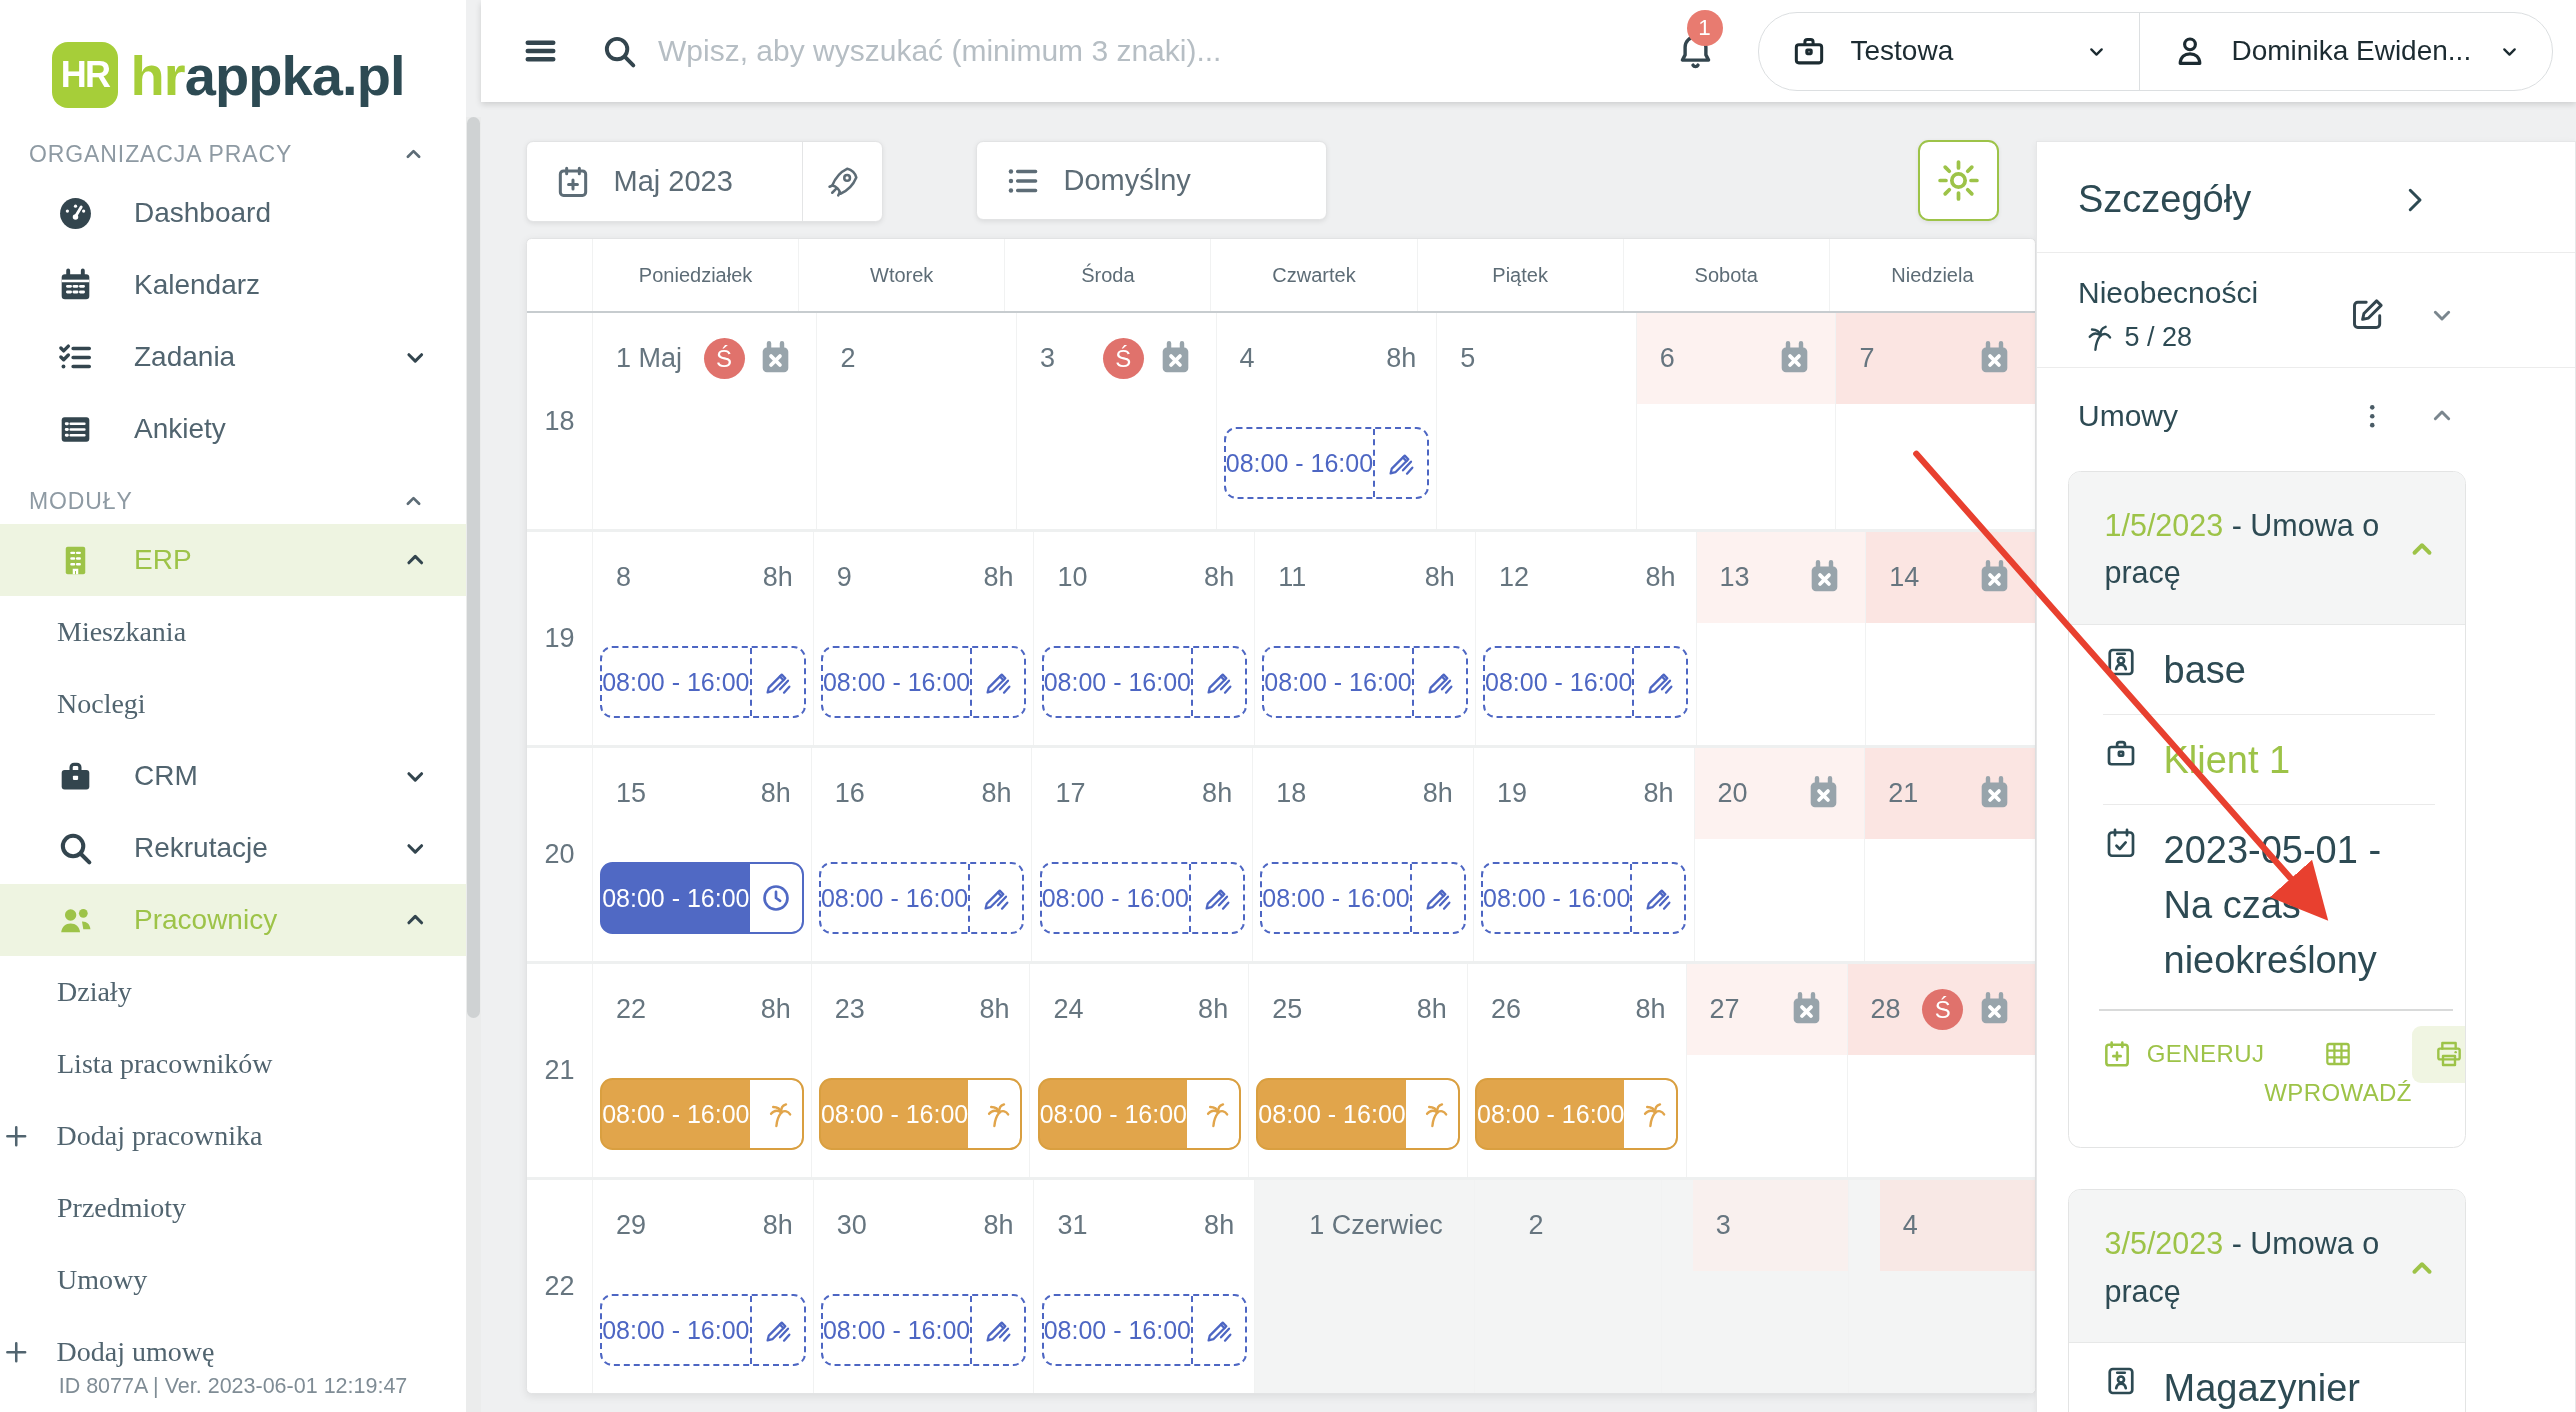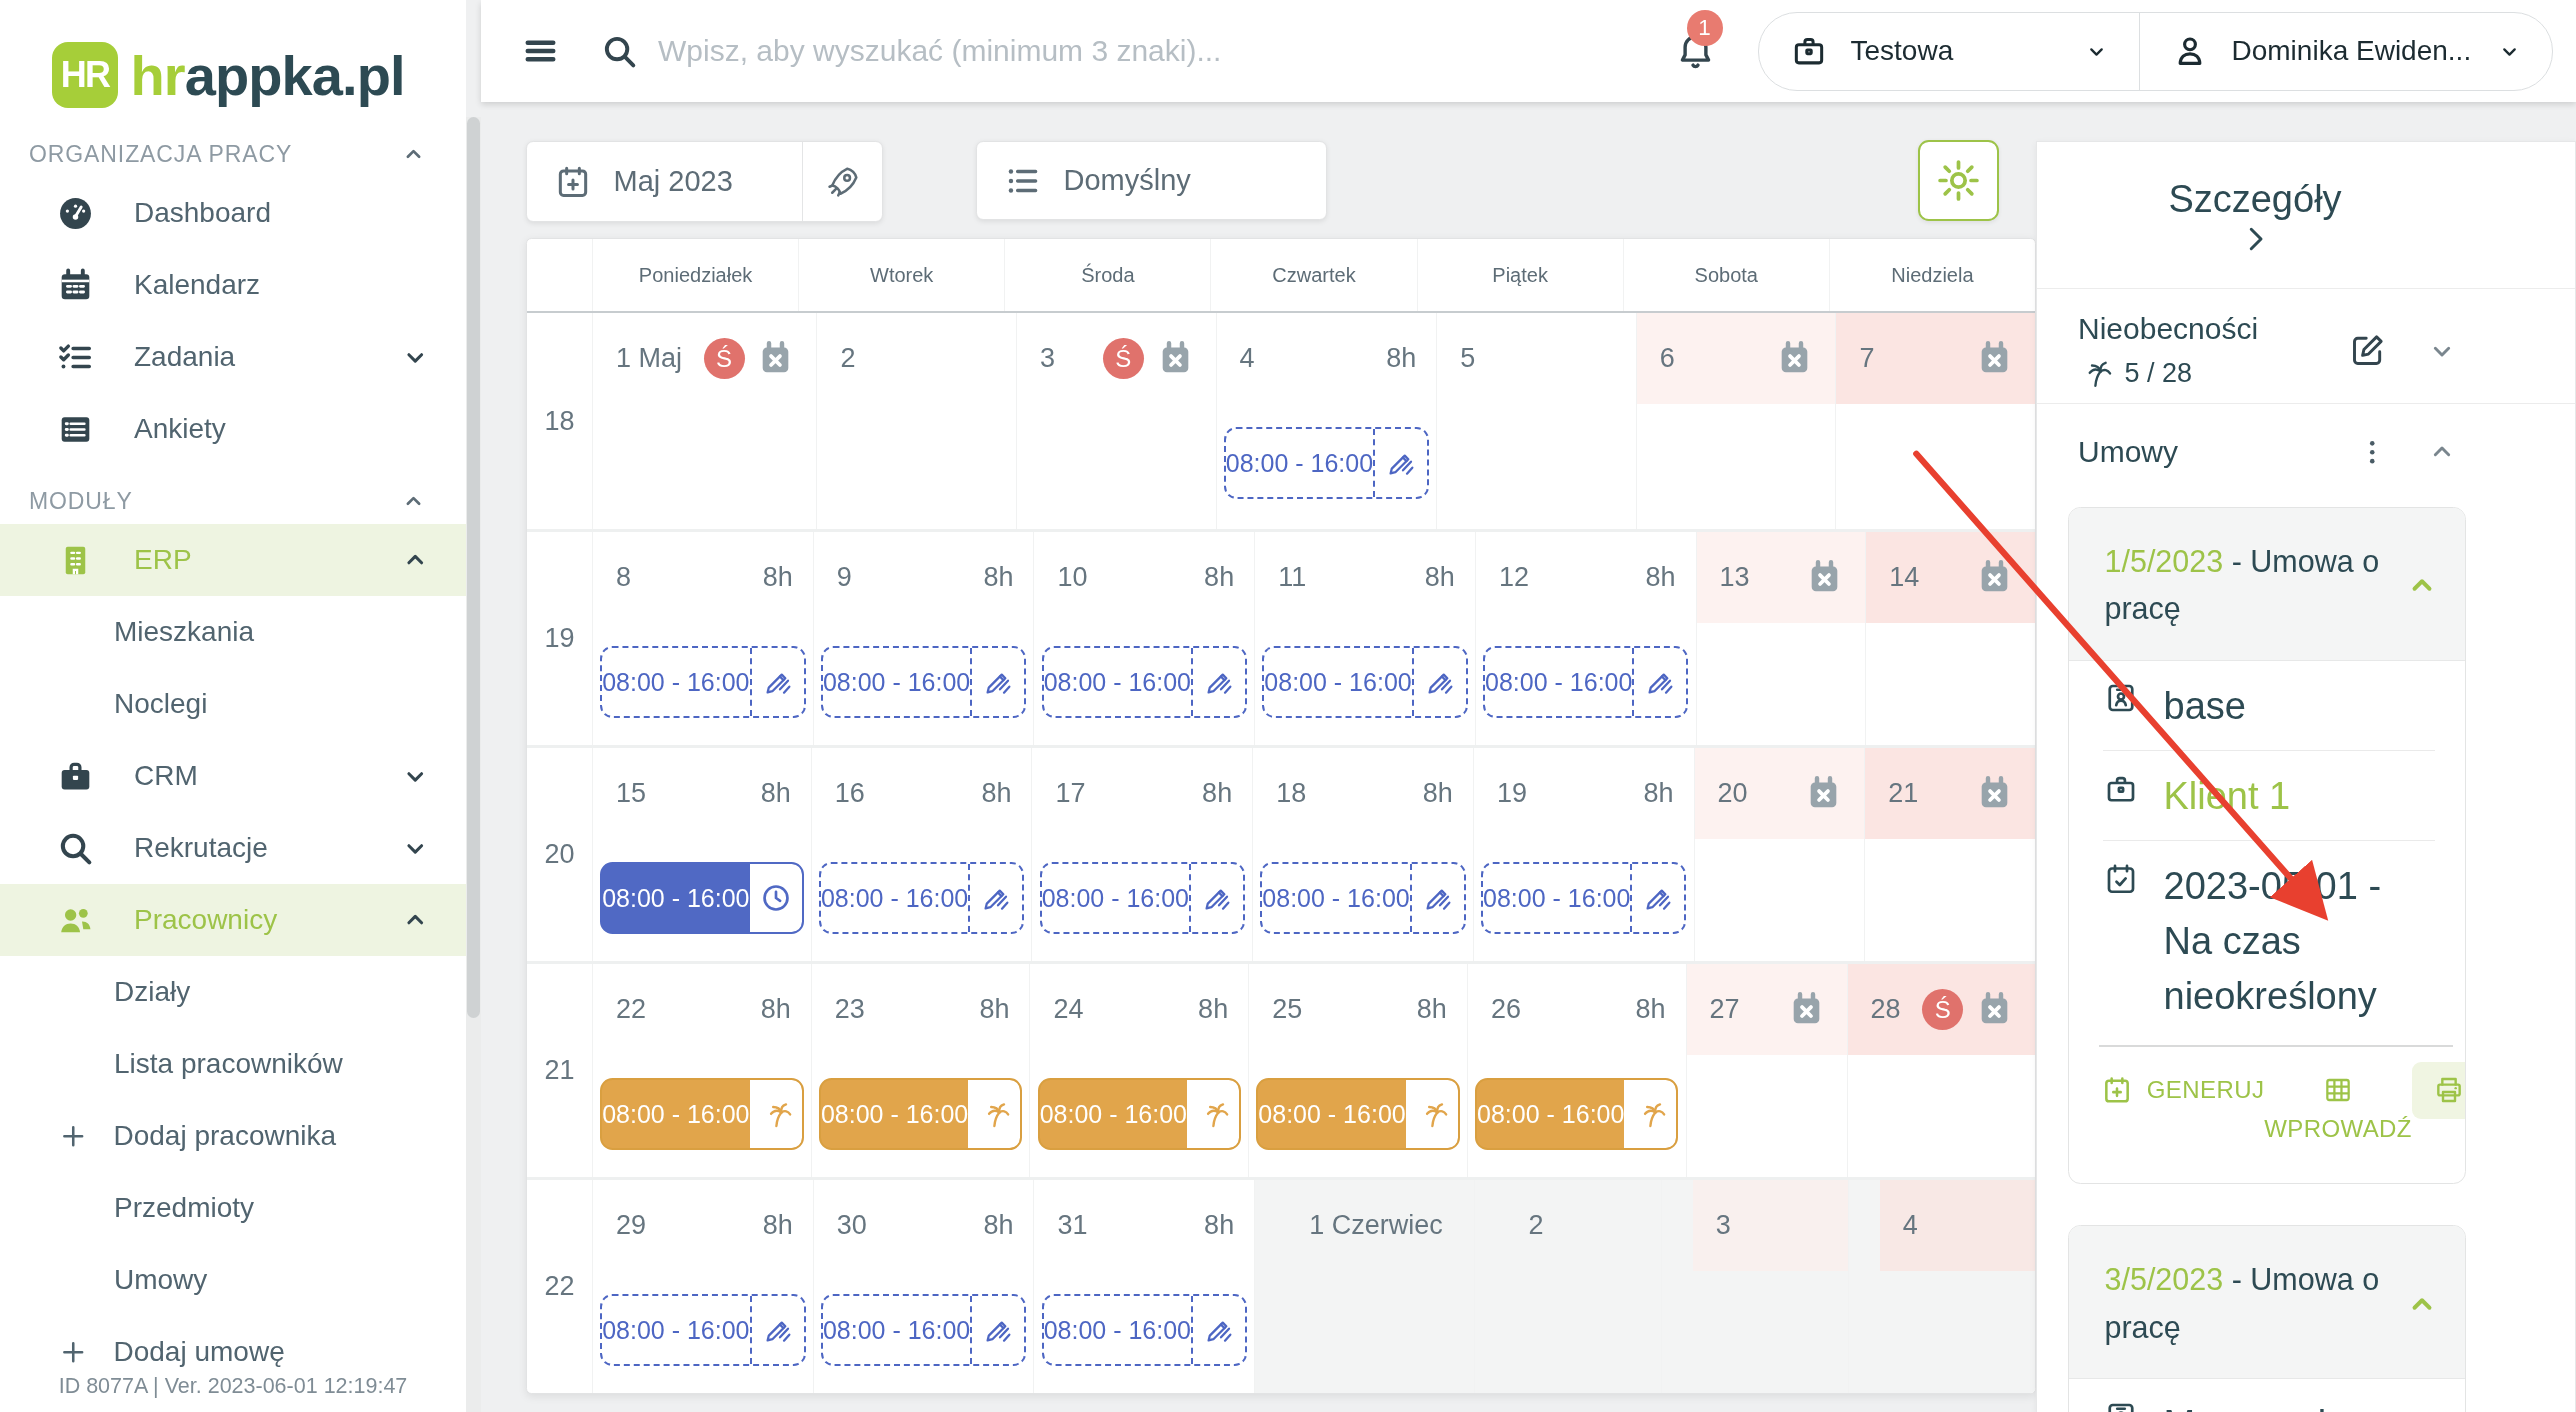--- a/index.html
+++ b/index.html
@@ -20,21 +20,21 @@
   .logo-text .g{color:#a6ce39;}
   .logo-text .d{color:#2d4a53;}
   .side-section{display:flex;align-items:center;justify-content:space-between;
     padding:23px 39px 9px 29px;color:#8e9aa3;font-size:23px;letter-spacing:0.9px;}
   .side-item{height:72px;display:flex;align-items:center;padding:0 36px 0 56px;color:#51646f;font-size:28px;cursor:pointer;}
   .side-item .ic{width:39px;height:39px;margin-right:39px;color:#33454e;flex:0 0 auto;}
   .side-item .lbl{flex:1;white-space:nowrap;}
   .side-item .chev{width:30.5px;height:30.5px;color:#33454e;}
   .side-item.active{background:#eef4e1;color:#9dc348;}
   .side-item.active .ic{color:#9dc348;}
-  .side-item.sub{padding-left:114px;}
+  .side-item.sub{padding-left:57px;font-family:Liberation Serif, serif;}
   .side-item.sub .plus{width:30.5px;height:30.5px;margin-right:25px;color:#51646f;margin-left:-56px;}
   .side-footer{position:absolute;bottom:14.3px;left:0;width:466px;text-align:center;color:#7f8c95;font-size:21.5px;}
   
   .topbar{position:absolute;left:481px;top:0;right:0;height:102px;background:#fff;z-index:3;
     display:flex;align-items:center;box-shadow:0 2.7px 6.3px rgba(0,0,0,.14);}
   .burger{width:43px;height:36px;color:#33454e;margin-left:38px;cursor:pointer;}
   .search-wrap{display:flex;align-items:center;margin-left:38px;flex:0 0 auto;}
   .search-ic{width:39px;height:39px;color:#33454e;}
   .search-input{border:none;outline:none;font-size:30px;margin-left:17px;width:941px;
     font-family:"Liberation Sans","DejaVu Sans",sans-serif;color:#51646f;background:transparent;}
@@ -94,21 +94,21 @@
   .chip-ic svg{width:32px;height:32px;}
   .chip.dashed{border:2.7px dashed #4d66c3;color:#4d66c3;background:#fff;}
   .chip.dashed .chip-ic{border-left:2.7px dashed #4d66c3;}
   .chip.solid{background:#5069c4;border:2.7px solid #5069c4;color:#fff;}
   .chip.solid .chip-ic{background:#fff;color:#5069c4;border-radius:0 9px 9px 0;}
   .chip.vac{background:#e1a54b;border:2.7px solid #d99f40;color:#fff;}
   .chip.vac .chip-ic{background:#fff;color:#e1a54b;border-radius:0 9px 9px 0;}
   
   .panel{position:absolute;left:1555px;top:39px;right:0;bottom:0;background:#fff;border:0.9px solid #e6e7e8;
     box-shadow:0 1.8px 7.2px rgba(0,0,0,.06);overflow:hidden;z-index:2;}
-  .p-head{display:flex;align-items:center;justify-content:space-between;padding:36px 143px 30.5px 41px;border-bottom:1.8px solid #ececec;flex-direction:column;}
+  .p-head{display:flex;align-items:center;justify-content:space-between;padding:36px 143px 30.5px 41px;border-bottom:1.8px solid #ececec;}
   .p-title{font-size:38px;color:#2d4a53;}
   .p-chev{width:36px;height:36px;color:#2d4a53;cursor:pointer;}
   .p-sec{padding:23px 117px 13px 41px;border-bottom:1.8px solid #ececec;display:flex;align-items:center;}
   .p-sec .col{flex:1;}
   .p-sec-label{font-size:30px;color:#2d4a53;}
   .p-count{display:flex;align-items:center;gap:12.5px;margin-top:10.8px;color:#2d4a53;font-size:27px;}
   .p-count .ic{width:34px;height:34px;color:#2d4a53;}
   .p-act{display:flex;align-items:center;gap:39px;}
   .p-act .ic{width:39px;height:39px;color:#33454e;cursor:pointer;}
   .p-act .ch{width:32px;height:32px;color:#7a868e;cursor:pointer;}

